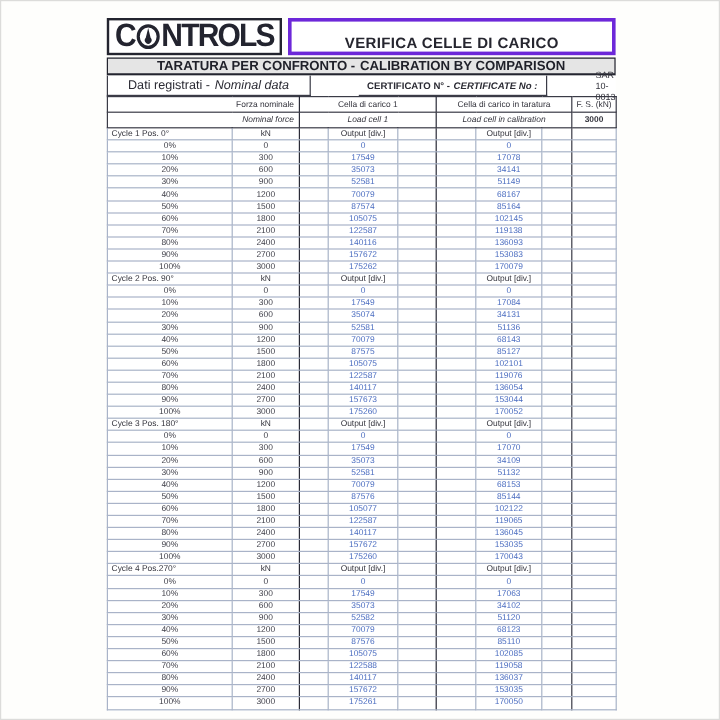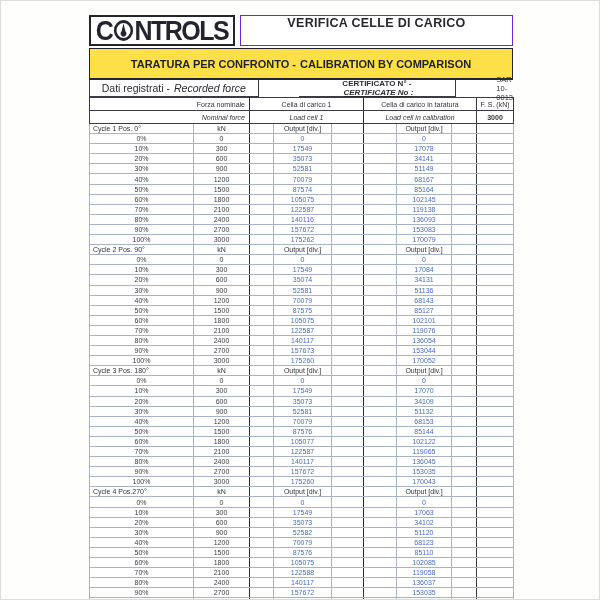--- a/index.html
+++ b/index.html
@@ -15,44 +15,44 @@
   .logo-box{
     width:146px;border:2px solid #23242f;background:#fff;
     display:flex;align-items:center;justify-content:center;box-sizing:border-box;
   }
   .logo-text{
     font-weight:bold;font-size:25px;letter-spacing:-1.5px;color:#23242f;
     display:flex;align-items:center;line-height:1;transform:scaleY(1.08);
   }
   .logo-dial{width:21px;height:21px;margin:0 0.5px;}
   .title-box{
-    flex:1;margin-left:5px;border:1px solid #6d28d9;box-sizing:border-box;
-    display:flex;flex-direction:column;align-items:center;justify-content:space-between;background:#fff;
+    flex:1;margin-left:5px;border:3px solid #6d28d9;box-sizing:border-box;
+    display:flex;flex-direction:column;align-items:center;justify-content:flex-end;background:#fff;
   }
   .title-it{font-weight:bold;font-size:12.5px;letter-spacing:0.3px;color:#26262f;}
   .title-en{font-weight:bold;font-style:italic;font-size:12.5px;letter-spacing:0.3px;color:#26262f;}
 
   .banner{
-    border:1px solid #23242f;border-bottom-width:2px;height:32px;box-sizing:border-box;
-    display:flex;align-items:center;justify-content:center;background:#fde047;
+    border:1px solid #23242f;border-bottom-width:2px;height:15px;box-sizing:border-box;
+    display:flex;align-items:center;justify-content:center;background:#e5e5e5;
   }
   .banner span{font-weight:bold;font-size:11px;color:#1f2029;}
   .banner .en{margin-left:4px;}
 
   .recorded-row{display:flex;height:17px;box-sizing:border-box;background:#fff;gap:40px;}
   .recorded-box{
     width:190px;border:1px solid #3a3b46;border-top:none;box-sizing:border-box;
     display:flex;align-items:center;justify-content:center;font-size:10.5px;color:#2b2b34;
   }
   .recorded-box .en{font-style:italic;margin-left:4px;}
   .cert-box{
     width:177px;border:1px solid #3a3b46;border-top:none;border-left:none;box-sizing:border-box;
-    display:flex;align-items:center;justify-content:center;font-size:8px;font-weight:bold;color:#2b2b34;flex-direction:column;
-  }
-  .cert-box .en{font-style:italic;margin-left:3px;text-decoration:underline;}
+    display:flex;align-items:center;justify-content:center;font-size:8px;font-weight:bold;color:#2b2b34;
+  }
+  .cert-box .en{font-style:italic;margin-left:3px;}
   .sar-box{
     flex:1;display:flex;align-items:center;justify-content:center;
     font-size:7.5px;color:#33333c;
   }
 
   
   table.cal{
     border-collapse:collapse;table-layout:fixed;width:424px;height:510px;
     background:#fff;border:1.5px solid #23242f;
   }
@@ -96,21 +96,21 @@
     </div>
 
     <div class="banner">
       <span class="it">TARATURA PER CONFRONTO -</span>
       <span class="en">CALIBRATION BY COMPARISON</span>
     </div>
 
     <div class="recorded-row">
       <div class="recorded-box">
         <span class="it">Dati registrati -</span>
-        <span class="en">Recorded force</span>
+        <span class="en">Nominal data</span>
       </div>
       <div class="cert-box">
         <span class="it">CERTIFICATO N° -</span>
         <span class="en">CERTIFICATE No :</span>
       </div>
       <div class="sar-box">SAR 10-0013</div>
     </div>
 
     <table class="cal">
       <colgroup>

